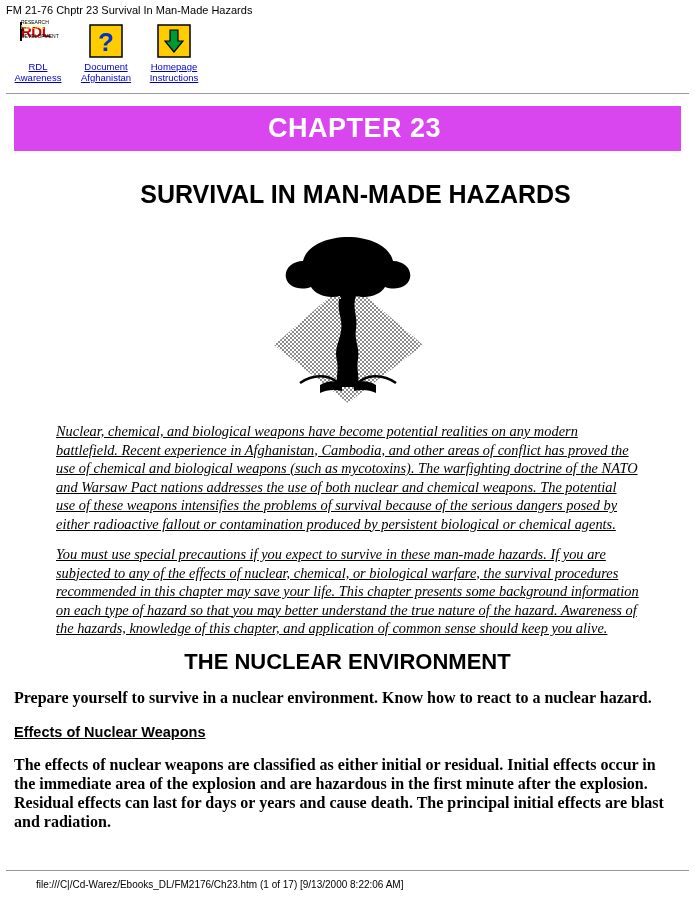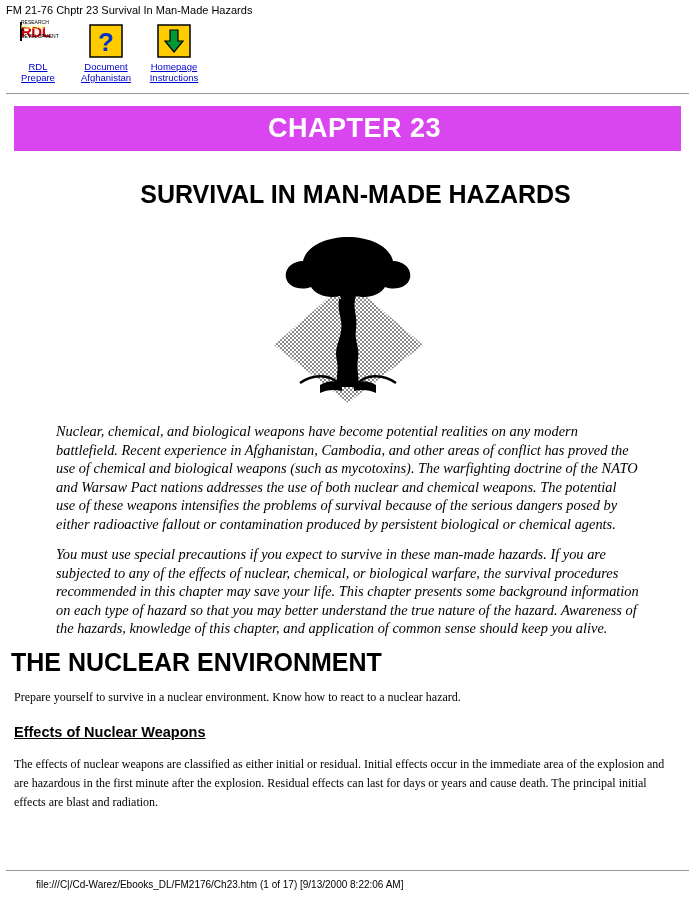--- a/index.html
+++ b/index.html
@@ -153,36 +153,38 @@
   .intro {
     margin: 14px 56px 0 56px;
   }
   .intro p {
     font-family: "Liberation Serif", serif;
     font-style: italic;
     font-size: 14.4px;
     line-height: 18.5px;
     margin: 0 0 12px 0;
     text-align: left;
+    text-decoration: underline;
   }
   
   .section-heading {
     font-family: "Liberation Sans", sans-serif;
     font-weight: bold;
-    font-size: 25px;
+    font-size: 22px;
     line-height: 24px;
-    text-align: left;
-    margin: 12px 0 0 11px;
+    text-align: center;
+    margin: 12px 0 0 0;
   }
   .body-text {
     font-family: "Liberation Serif", serif;
-    font-size: 12px;
+    font-size: 16px;
     line-height: 19px;
     margin: 14px 14px 0 14px;
     text-align: left;
+    font-weight: bold;
   }
   .subhead {
     font-family: "Liberation Sans", sans-serif;
     font-weight: bold;
     font-size: 14.5px;
     line-height: 18px;
     margin: 16px 14px 0 14px;
     text-decoration: underline;
   }
   
@@ -217,21 +219,21 @@
     <a class="nav-item" href="#">
       <span class="nav-icon">
         <span class="rdl-logo">
           <span class="rdl-top">RDL</span>
           <span class="rdl-bar"></span>
           <span class="rdl-sub">RELOAD</span>
           <span class="rdl-foot">RESEARCH &amp; DEVELOPMENT</span>
         </span>
       </span>
       <span class="nav-label">RDL</span>
-      <span class="nav-label2">Prepare</span>
+      <span class="nav-label2">Awareness</span>
     </a>
 
 
     <a class="nav-item" href="#">
       <span class="nav-icon">
         <svg width="36" height="36" viewBox="0 0 36 36">
           <rect x="2" y="2" width="32" height="32" fill="#ffcc00" stroke="#000" stroke-width="1.5"></rect>
           <text x="18" y="28" font-family="Liberation Sans, sans-serif" font-size="26" font-weight="bold" fill="#0033cc" text-anchor="middle">?</text>
         </svg>
       </span>

